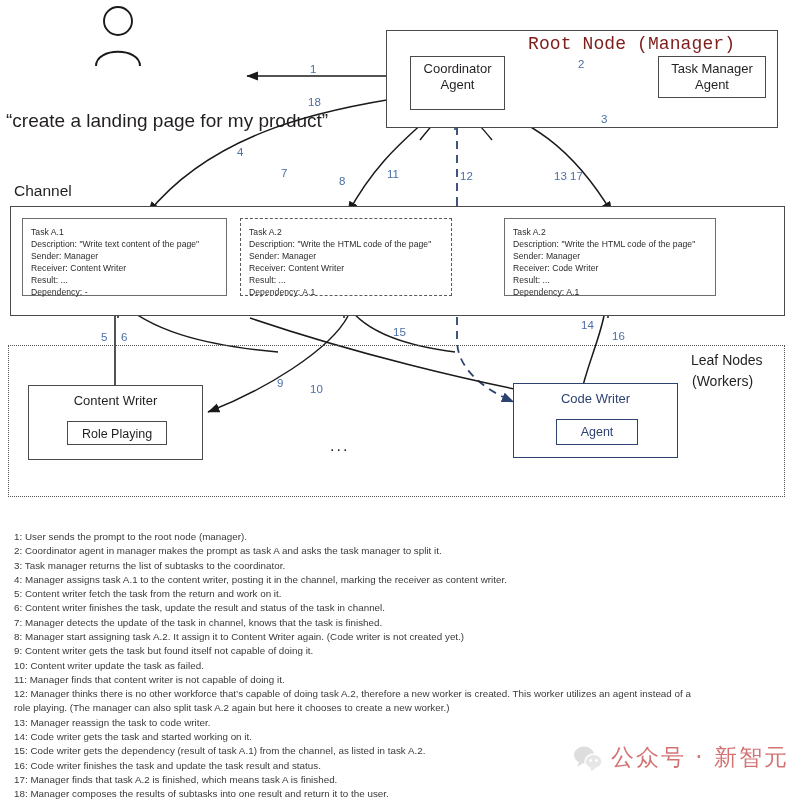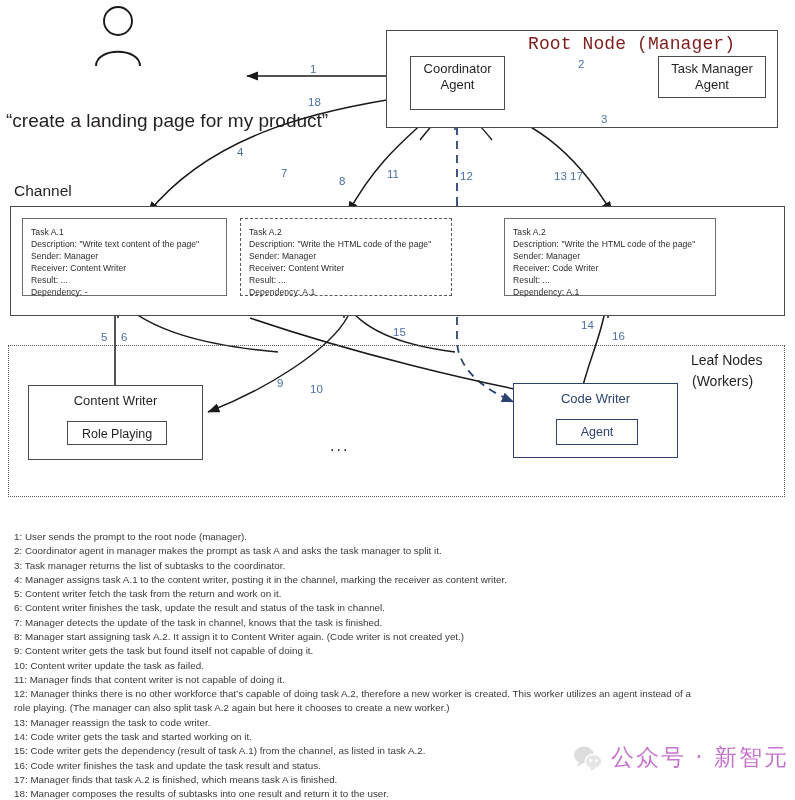--- a/index.html
+++ b/index.html
@@ -53,21 +53,21 @@
     margin:0 0 1.2px 0;font-size:9.8px;line-height:13.1px;color:#3a3a3a;
     letter-spacing:.02px;
   }
 
   
   #watermark{
     position:absolute;left:573px;top:742px;display:flex;align-items:center;
     gap:8px;opacity:.62;
   }
   #watermark .wm-text{
-    font-size:23px;color:#a21caf;letter-spacing:2px;white-space:nowrap;
+    font-size:23px;color:#b91c1c;letter-spacing:2px;white-space:nowrap;
     font-family:"DejaVu Sans",sans-serif;
   }
 </style>
 </head>
 <body>
 
 <div id="diagram">
 
   <svg class="abs" width="795" height="800" style="left:0;top:0;overflow:visible">
     <defs>

